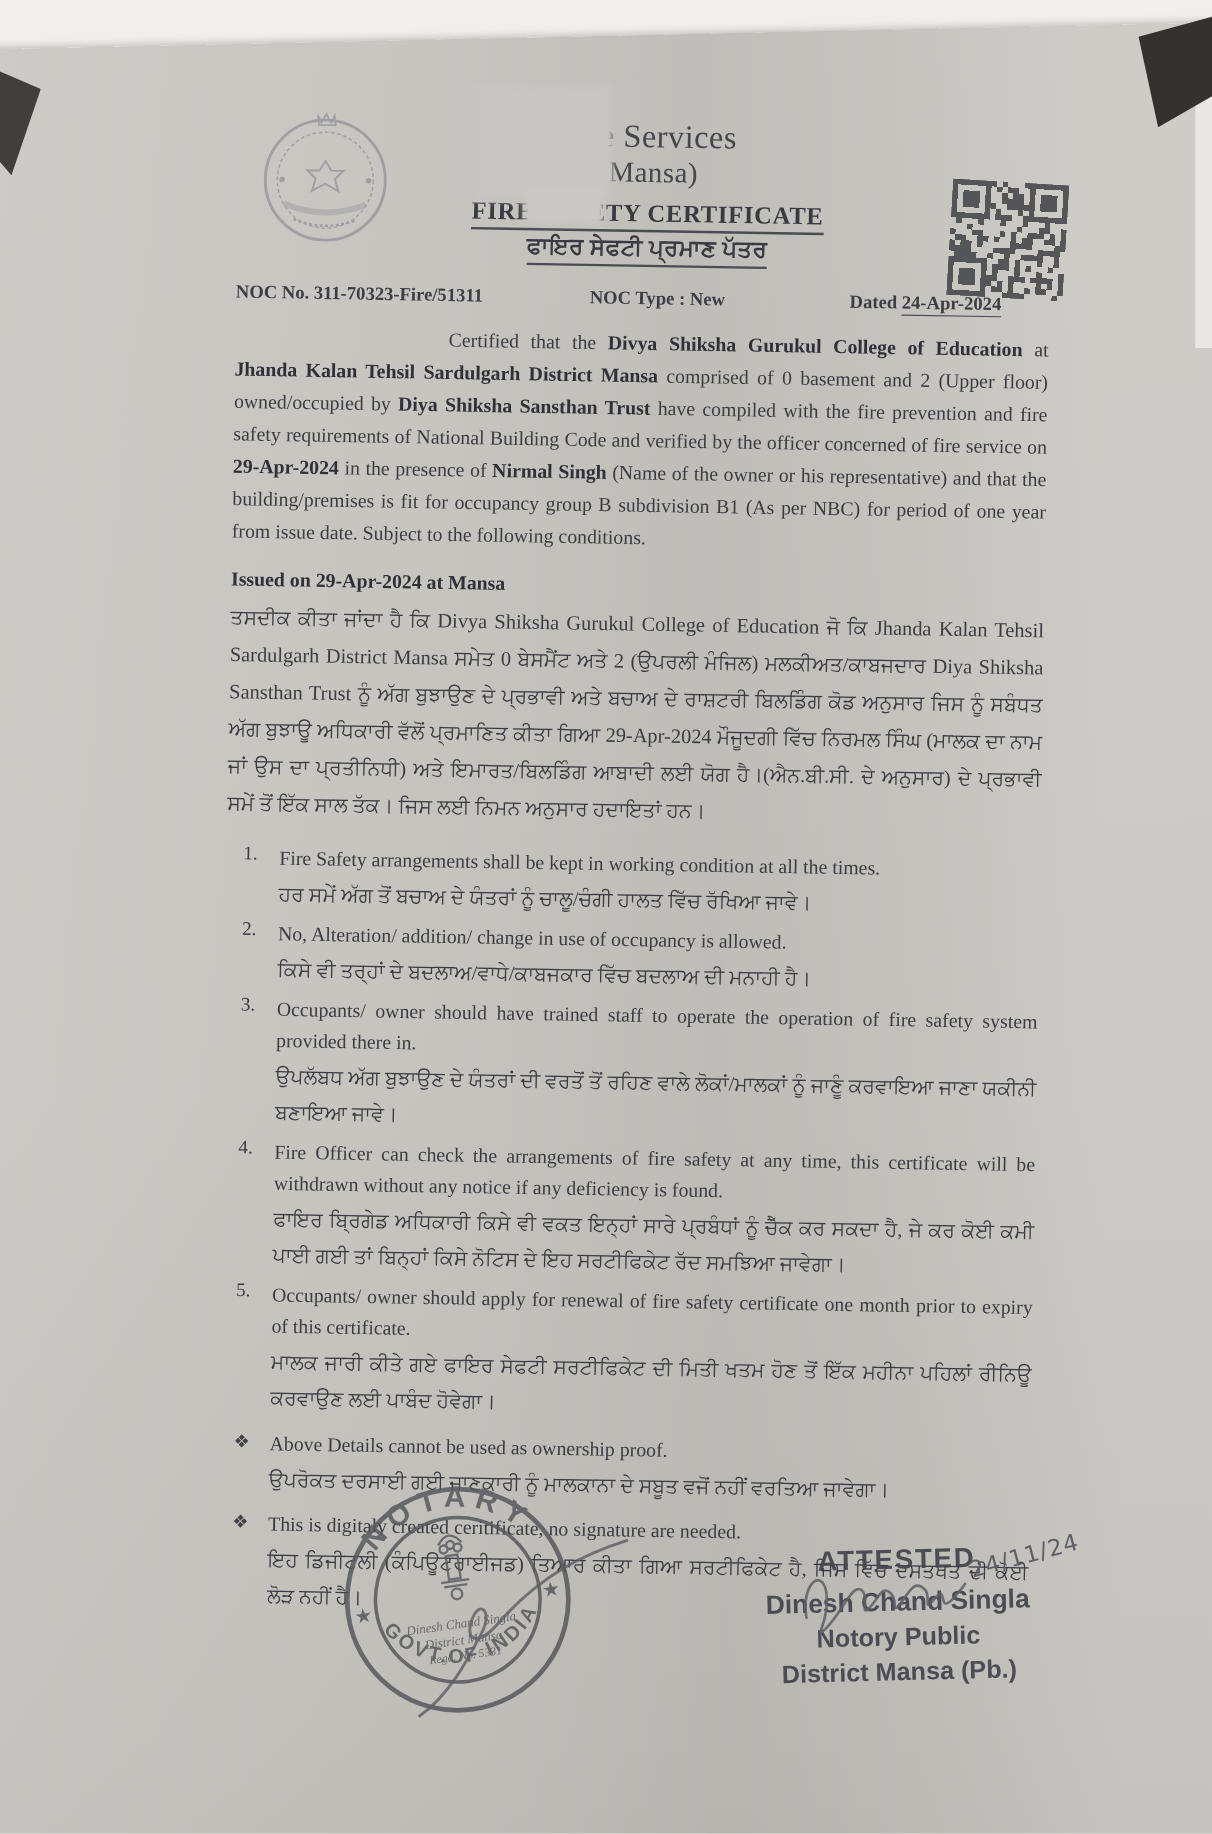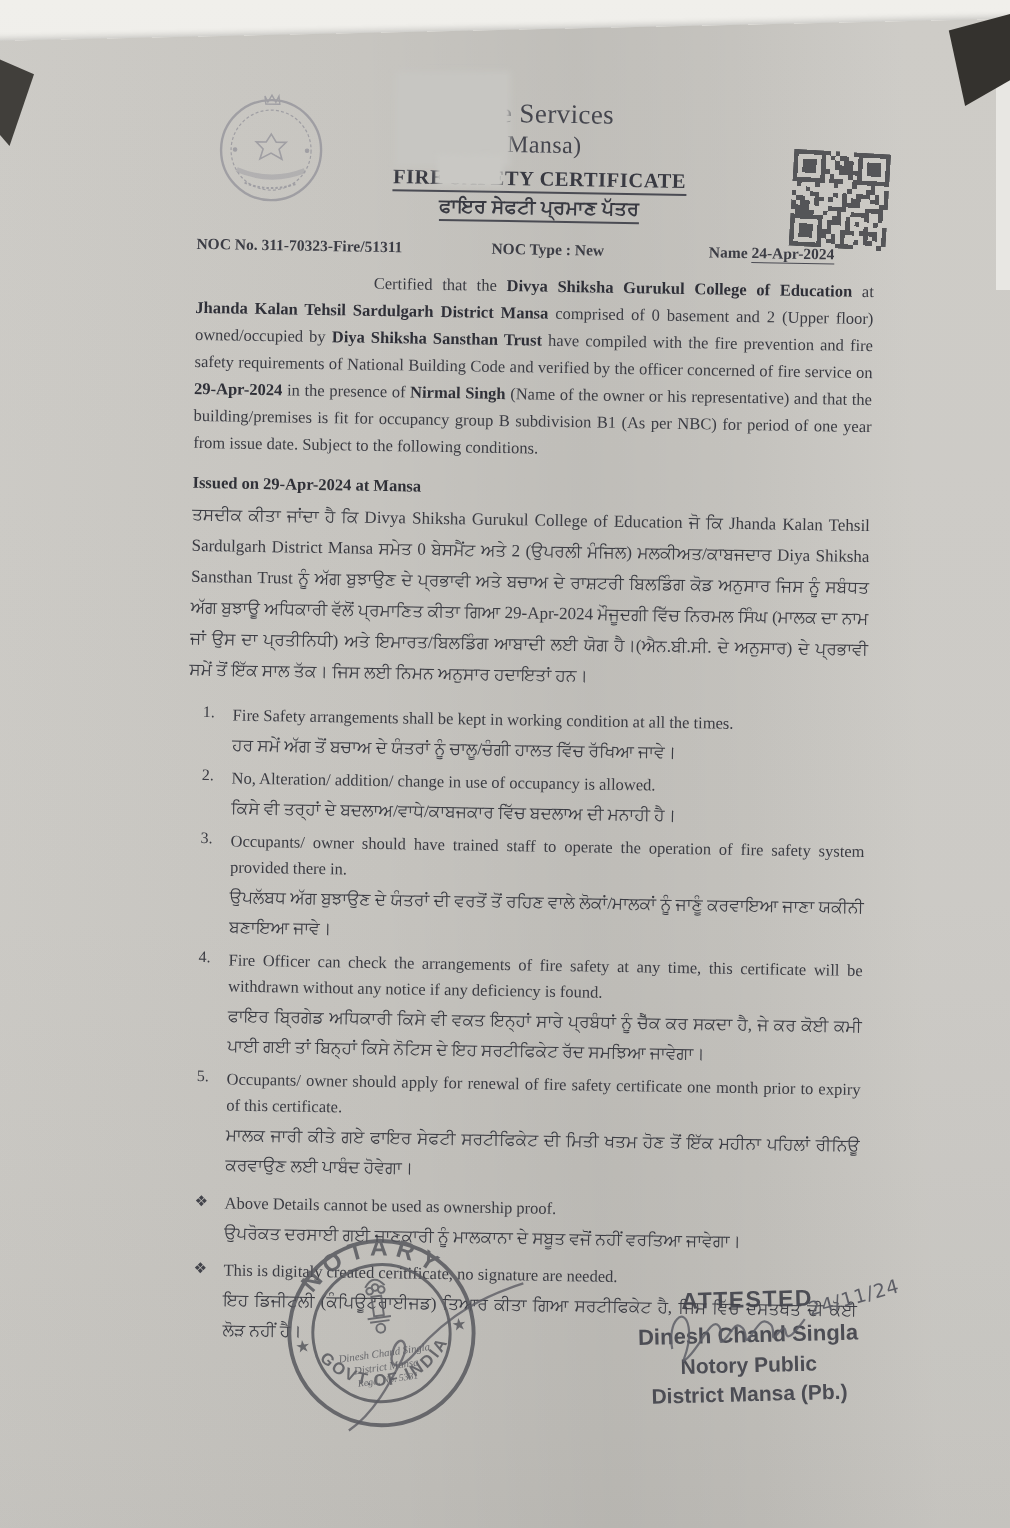--- a/index.html
+++ b/index.html
@@ -348,21 +348,21 @@
         <rect x="12" y="20" width="1" height="1" fill="#45464a"></rect>
         <rect x="13" y="20" width="1" height="1" fill="#45464a"></rect>
         <rect x="19" y="20" width="1" height="1" fill="#45464a"></rect>
       </svg>
   </div>
 
   <div class="content">
     <div class="meta-row">
       <span class="meta-noc">NOC No. 311-70323-Fire/51311</span>
       <span class="meta-type">NOC Type : New</span>
-      <span class="meta-dated"><span>Name </span><span class="dval">24-Apr-2024</span></span>
+      <span class="meta-dated"><span>Dated </span><span class="dval">24-Apr-2024</span></span>
     </div>
 
     <p class="para-en" id="para-en"><span>Certified that the </span><b>Divya Shiksha Gurukul College of Education</b><span> at </span><b>Jhanda Kalan Tehsil Sardulgarh District Mansa</b><span> comprised of 0 basement and 2 (Upper floor) owned/occupied by </span><b>Diya Shiksha Sansthan Trust</b><span> have compiled with the fire prevention and fire safety requirements of National Building Code and verified by the officer concerned of fire service on </span><b>29-Apr-2024</b><span> in the presence of </span><b>Nirmal Singh</b><span> (Name of the owner or his representative) and that the building/premises is fit for occupancy group B subdivision B1 (As per NBC) for period of one year from issue date. Subject to the following conditions.</span></p>
     <div class="issued">Issued on 29-Apr-2024 at Mansa</div>
     <p class="para-pa">ਤਸਦੀਕ ਕੀਤਾ ਜਾਂਦਾ ਹੈ ਕਿ Divya Shiksha Gurukul College of Education ਜੋ ਕਿ Jhanda Kalan Tehsil Sardulgarh District Mansa ਸਮੇਤ 0 ਬੇਸਮੈਂਟ ਅਤੇ 2 (ਉਪਰਲੀ ਮੰਜਿਲ) ਮਲਕੀਅਤ/ਕਾਬਜਦਾਰ Diya Shiksha Sansthan Trust ਨੂੰ ਅੱਗ ਬੁਝਾਉਣ ਦੇ ਪ੍ਰਭਾਵੀ ਅਤੇ ਬਚਾਅ ਦੇ ਰਾਸ਼ਟਰੀ ਬਿਲਡਿੰਗ ਕੋਡ ਅਨੁਸਾਰ ਜਿਸ ਨੂੰ ਸਬੰਧਤ ਅੱਗ ਬੁਝਾਊ ਅਧਿਕਾਰੀ ਵੱਲੋਂ ਪ੍ਰਮਾਣਿਤ ਕੀਤਾ ਗਿਆ 29-Apr-2024 ਮੌਜੂਦਗੀ ਵਿੱਚ ਨਿਰਮਲ ਸਿੰਘ (ਮਾਲਕ ਦਾ ਨਾਮ ਜਾਂ ਉਸ ਦਾ ਪ੍ਰਤੀਨਿਧੀ) ਅਤੇ ਇਮਾਰਤ/ਬਿਲਡਿੰਗ ਆਬਾਦੀ ਲਈ ਯੋਗ ਹੈ।(ਐਨ.ਬੀ.ਸੀ. ਦੇ ਅਨੁਸਾਰ) ਦੇ ਪ੍ਰਭਾਵੀ ਸਮੇਂ ਤੋਂ ਇੱਕ ਸਾਲ ਤੱਕ। ਜਿਸ ਲਈ ਨਿਮਨ ਅਨੁਸਾਰ ਹਦਾਇਤਾਂ ਹਨ।</p>
 
     <ol class="conds" id="conds">
         <li>
           <span class="c-num">1.</span>
           <div>

